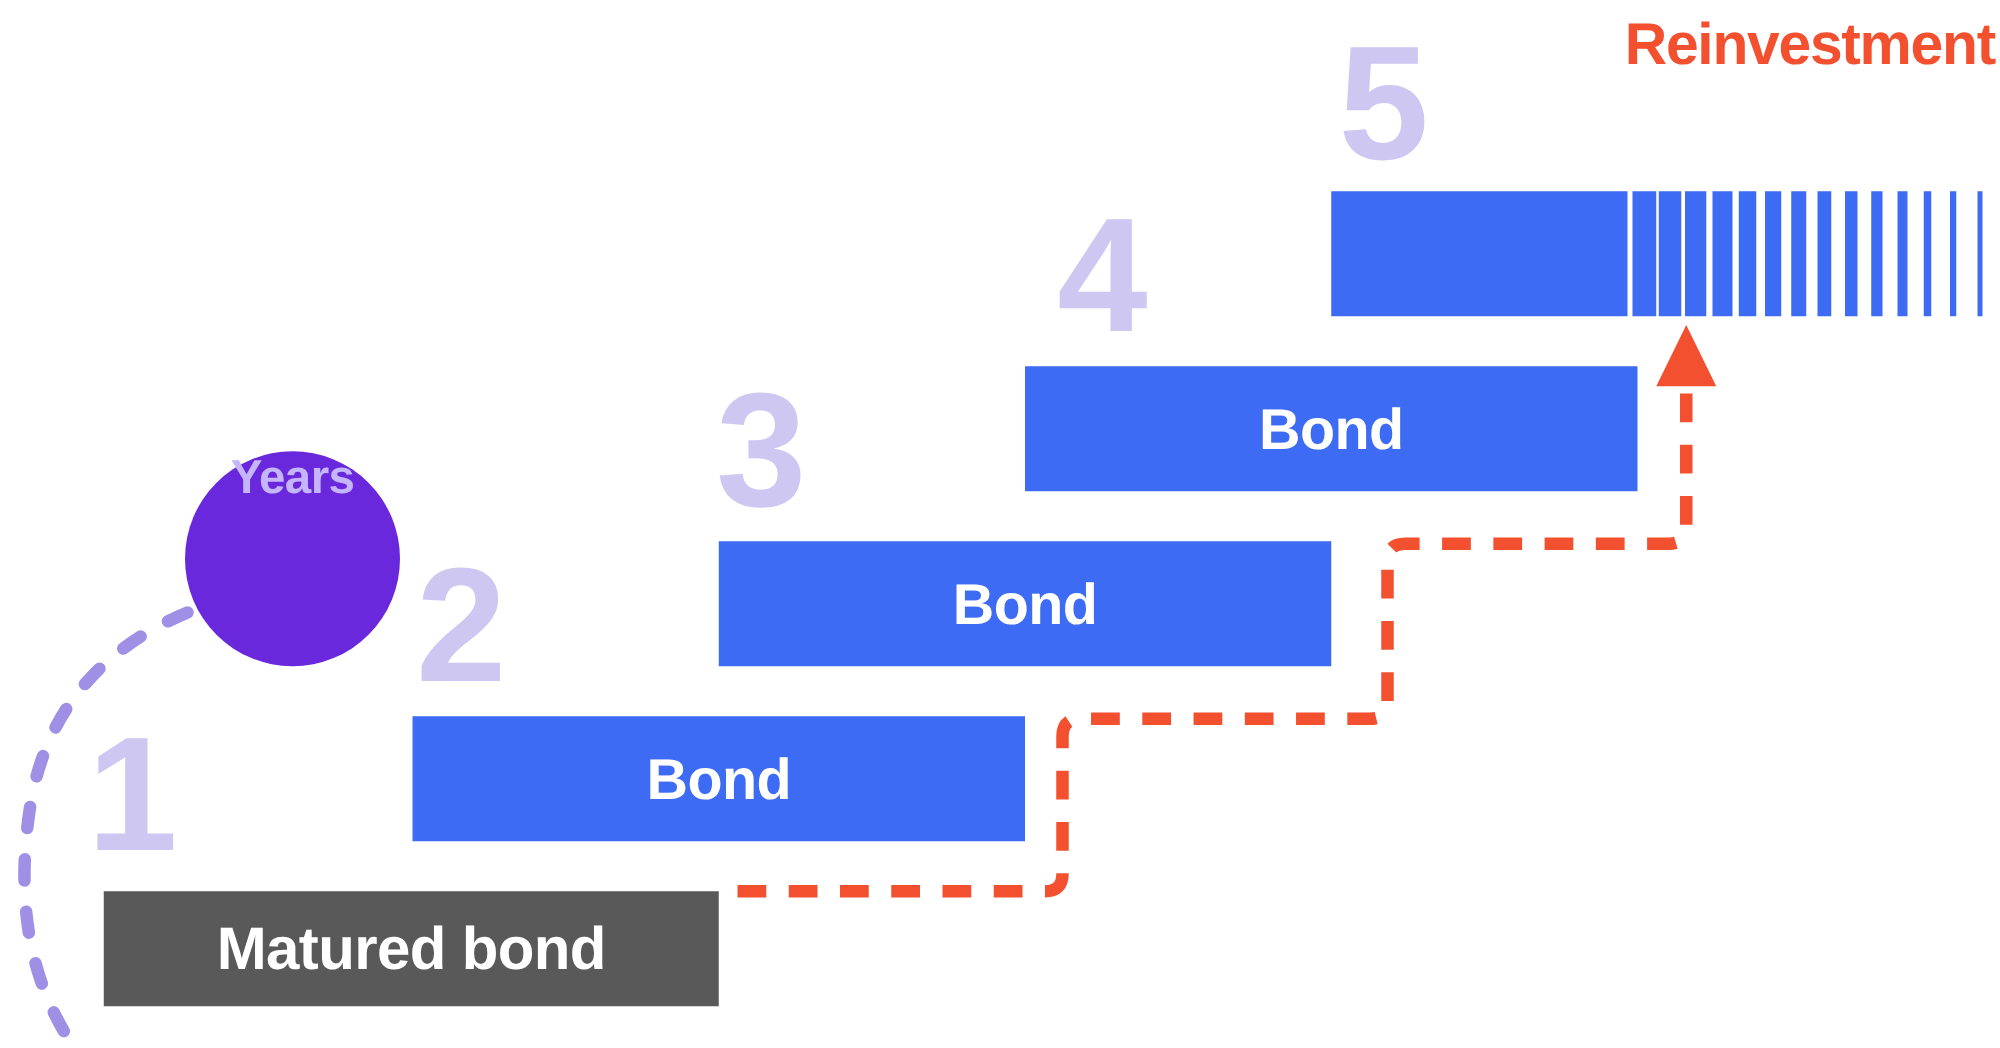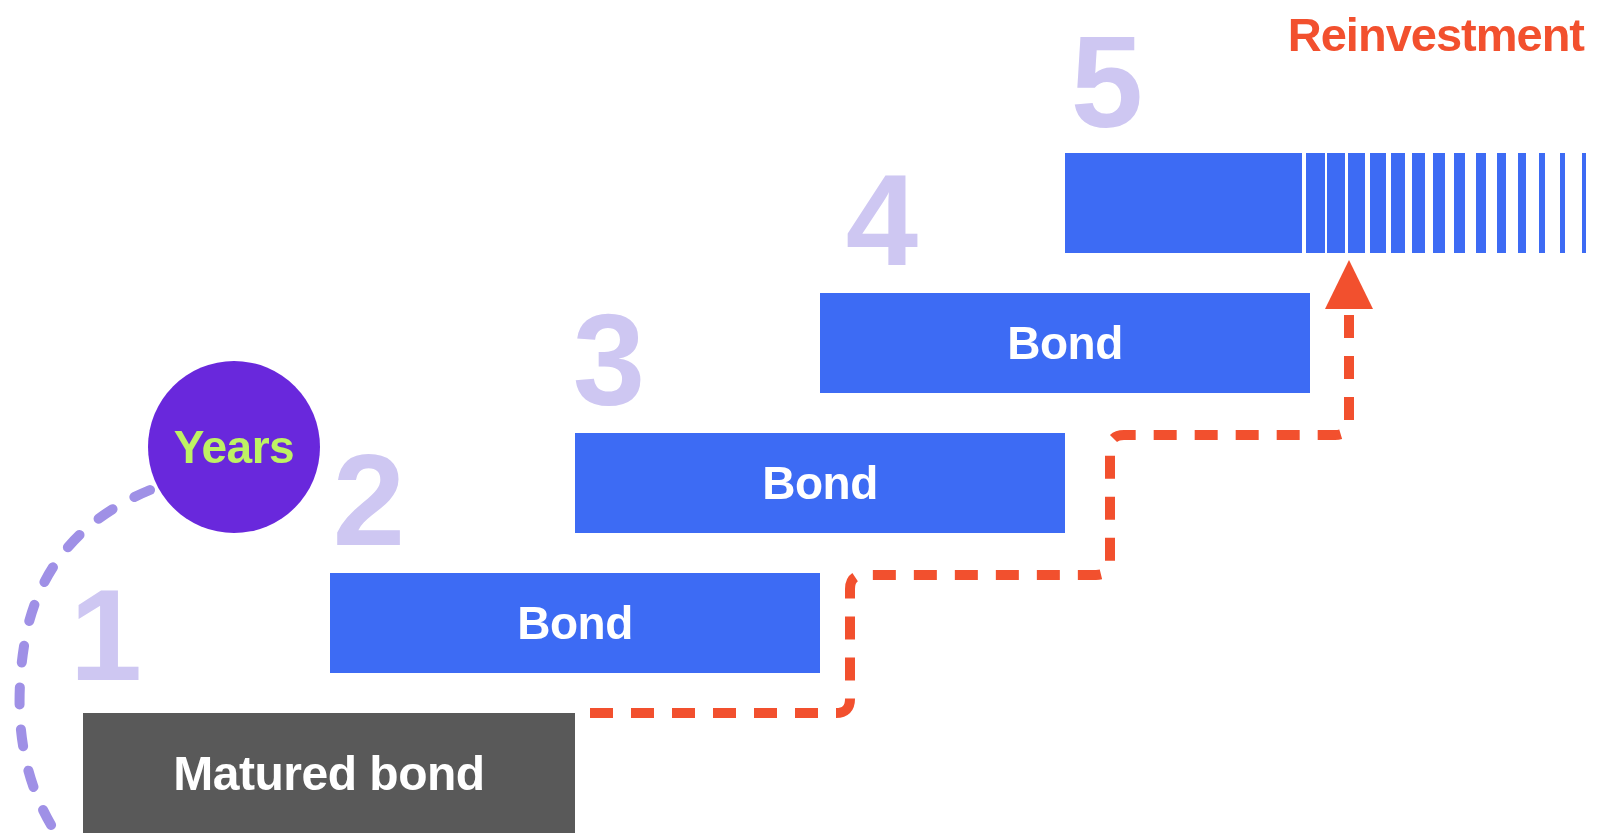--- a/index.html
+++ b/index.html
@@ -23,46 +23,46 @@
   .bar.matured{background:var(--gray);font-size:48px;}
   .bar5{position:absolute;z-index:2;}
   .bar5 .solid{position:absolute;left:0;top:0;width:237px;height:100%;background:var(--blue);}
   .bar5 .stripe{position:absolute;top:0;height:100%;background:var(--blue);}
   .num{
     position:absolute;z-index:2;width:90px;text-align:center;
     color:var(--lavender);font-size:130px;font-weight:bold;line-height:1;letter-spacing:-2px;
   }
   .years-circle{
     position:absolute;left:148px;top:361px;width:172px;height:172px;border-radius:50%;
-    background:var(--purple);z-index:3;display:flex;align-items:center;justify-content:center;
-    color:#bef264;font-size:46px;font-weight:bold;letter-spacing:-0.5px;
+    background:var(--purple);z-index:3;display:flex;align-items:flex-start;justify-content:center;
+    color:#c4b5fd;font-size:38px;font-weight:bold;letter-spacing:-0.5px;
   }
   .reinvest{
-    position:absolute;right:16px;top:6px;z-index:2;text-align:right;
+    position:absolute;right:4px;top:6px;z-index:2;text-align:right;
     color:var(--orange);font-size:47px;font-weight:bold;line-height:57px;letter-spacing:-1px;
   }
 </style>
 </head>
 <body>
 
 <div class="stage">
 
   <svg class="overlay" viewBox="0 0 1600 838">
     <path d="M 150 490 C 82 518, 38 568, 25 640 C 12 716, 22 782, 58 836" fill="none" style="stroke:var(--curve)" stroke-width="10" stroke-dasharray="17 25" stroke-linecap="round"></path>
     <path d="M 590 713 L 836 713 Q 850 713 850 699 L 850 589 Q 850 575 864 575 L 1096 575 Q 1110 575 1110 561 L 1110 449 Q 1110 435 1124 435 L 1335 435 Q 1349 435 1349 421 L 1349 314" fill="none" style="stroke:var(--orange)" stroke-width="10" stroke-dasharray="23 18" stroke-linecap="butt" stroke-linejoin="round"></path>
     <polygon points="1349,260 1325,309 1373,309" style="fill:var(--orange)"></polygon>
   </svg>
 
   <div class="num" style="left:60px;top:570px">1</div>
   <div class="num" style="left:323px;top:435px">2</div>
   <div class="num" style="left:563px;top:295px">3</div>
   <div class="num" style="left:836px;top:155px">4</div>
   <div class="num" style="left:1061px;top:17px">5</div>
 
-  <div class="bar matured" style="left:83px;top:713px;width:492px;height:120px">
+  <div class="bar matured" style="left:83px;top:713px;width:492px;height:92px">
     <span>Matured bond</span>
   </div>
   <div class="bar" style="left:330px;top:573px;width:490px;height:100px">
     <span>Bond</span>
   </div>
   <div class="bar" style="left:575px;top:433px;width:490px;height:100px">
     <span>Bond</span>
   </div>
   <div class="bar" style="left:820px;top:293px;width:490px;height:100px">
     <span>Bond</span>

